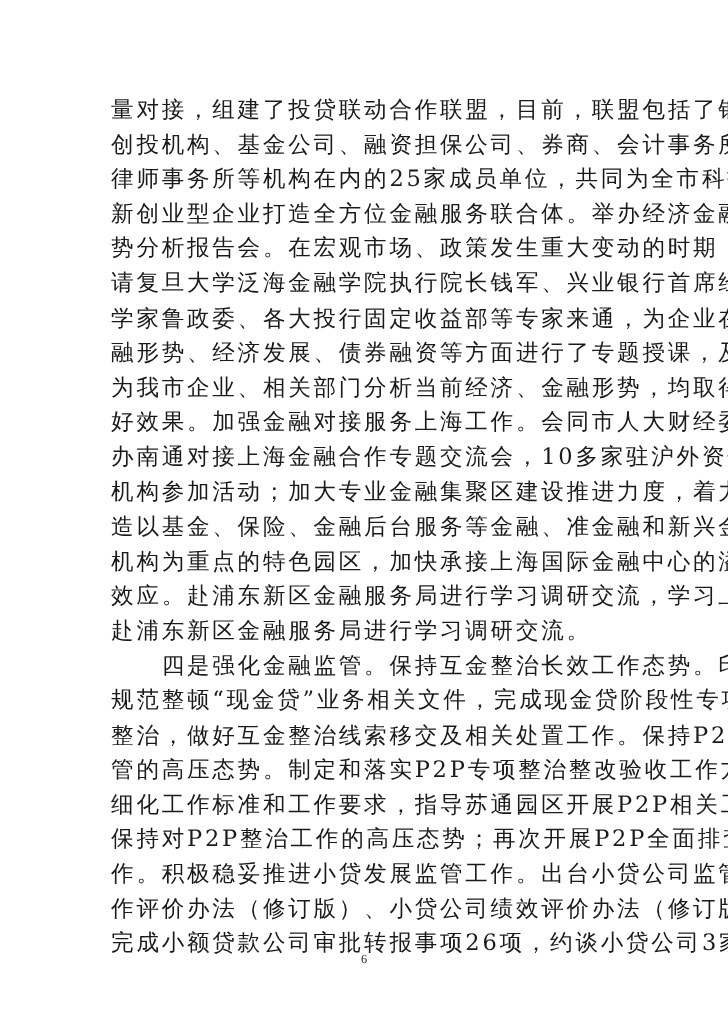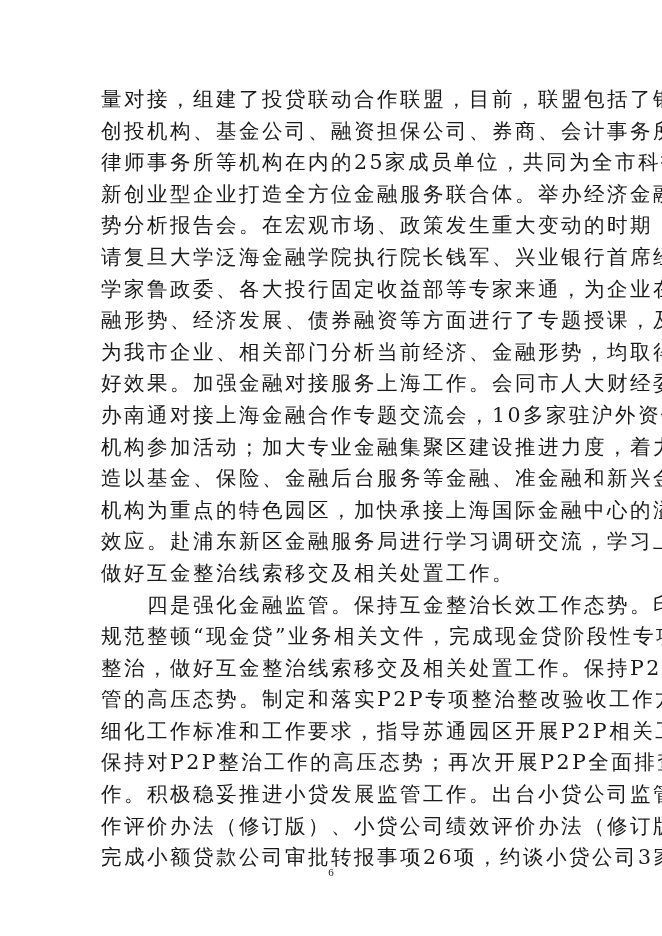--- a/index.html
+++ b/index.html
@@ -31,21 +31,21 @@
     <span class="line">请复旦大学泛海金融学院执行院长钱军、兴业银行首席经济</span>
     <span class="line">学家鲁政委、各大投行固定收益部等专家来通，为企业在金</span>
     <span class="line">融形势、经济发展、债券融资等方面进行了专题授课，及时</span>
     <span class="line">为我市企业、相关部门分析当前经济、金融形势，均取得较</span>
     <span class="line">好效果。加强金融对接服务上海工作。会同市人大财经委举</span>
     <span class="line">办南通对接上海金融合作专题交流会，10多家驻沪外资银行</span>
     <span class="line">机构参加活动；加大专业金融集聚区建设推进力度，着力打</span>
     <span class="line">造以基金、保险、金融后台服务等金融、准金融和新兴金融</span>
     <span class="line">机构为重点的特色园区，加快承接上海国际金融中心的溢出</span>
     <span class="line">效应。赴浦东新区金融服务局进行学习调研交流，学习上海</span>
-    <span class="line">做好互金整治线索移交及相关处置工作。</span>
+    <span class="line">赴浦东新区金融服务局进行学习调研交流。</span>
     <span class="line indent">四是强化金融监管。保持互金整治长效工作态势。印发</span>
     <span class="line">规范整顿“现金贷”业务相关文件，完成现金贷阶段性专项</span>
     <span class="line">整治，做好互金整治线索移交及相关处置工作。保持P2P监</span>
     <span class="line">管的高压态势。制定和落实P2P专项整治整改验收工作方案，</span>
     <span class="line">细化工作标准和工作要求，指导苏通园区开展P2P相关工作，</span>
     <span class="line">保持对P2P整治工作的高压态势；再次开展P2P全面排查工</span>
     <span class="line">作。积极稳妥推进小贷发展监管工作。出台小贷公司监管工</span>
     <span class="line">作评价办法（修订版）、小贷公司绩效评价办法（修订版），</span>
     <span class="line">完成小额贷款公司审批转报事项26项，约谈小贷公司3家，</span>
   </div>

